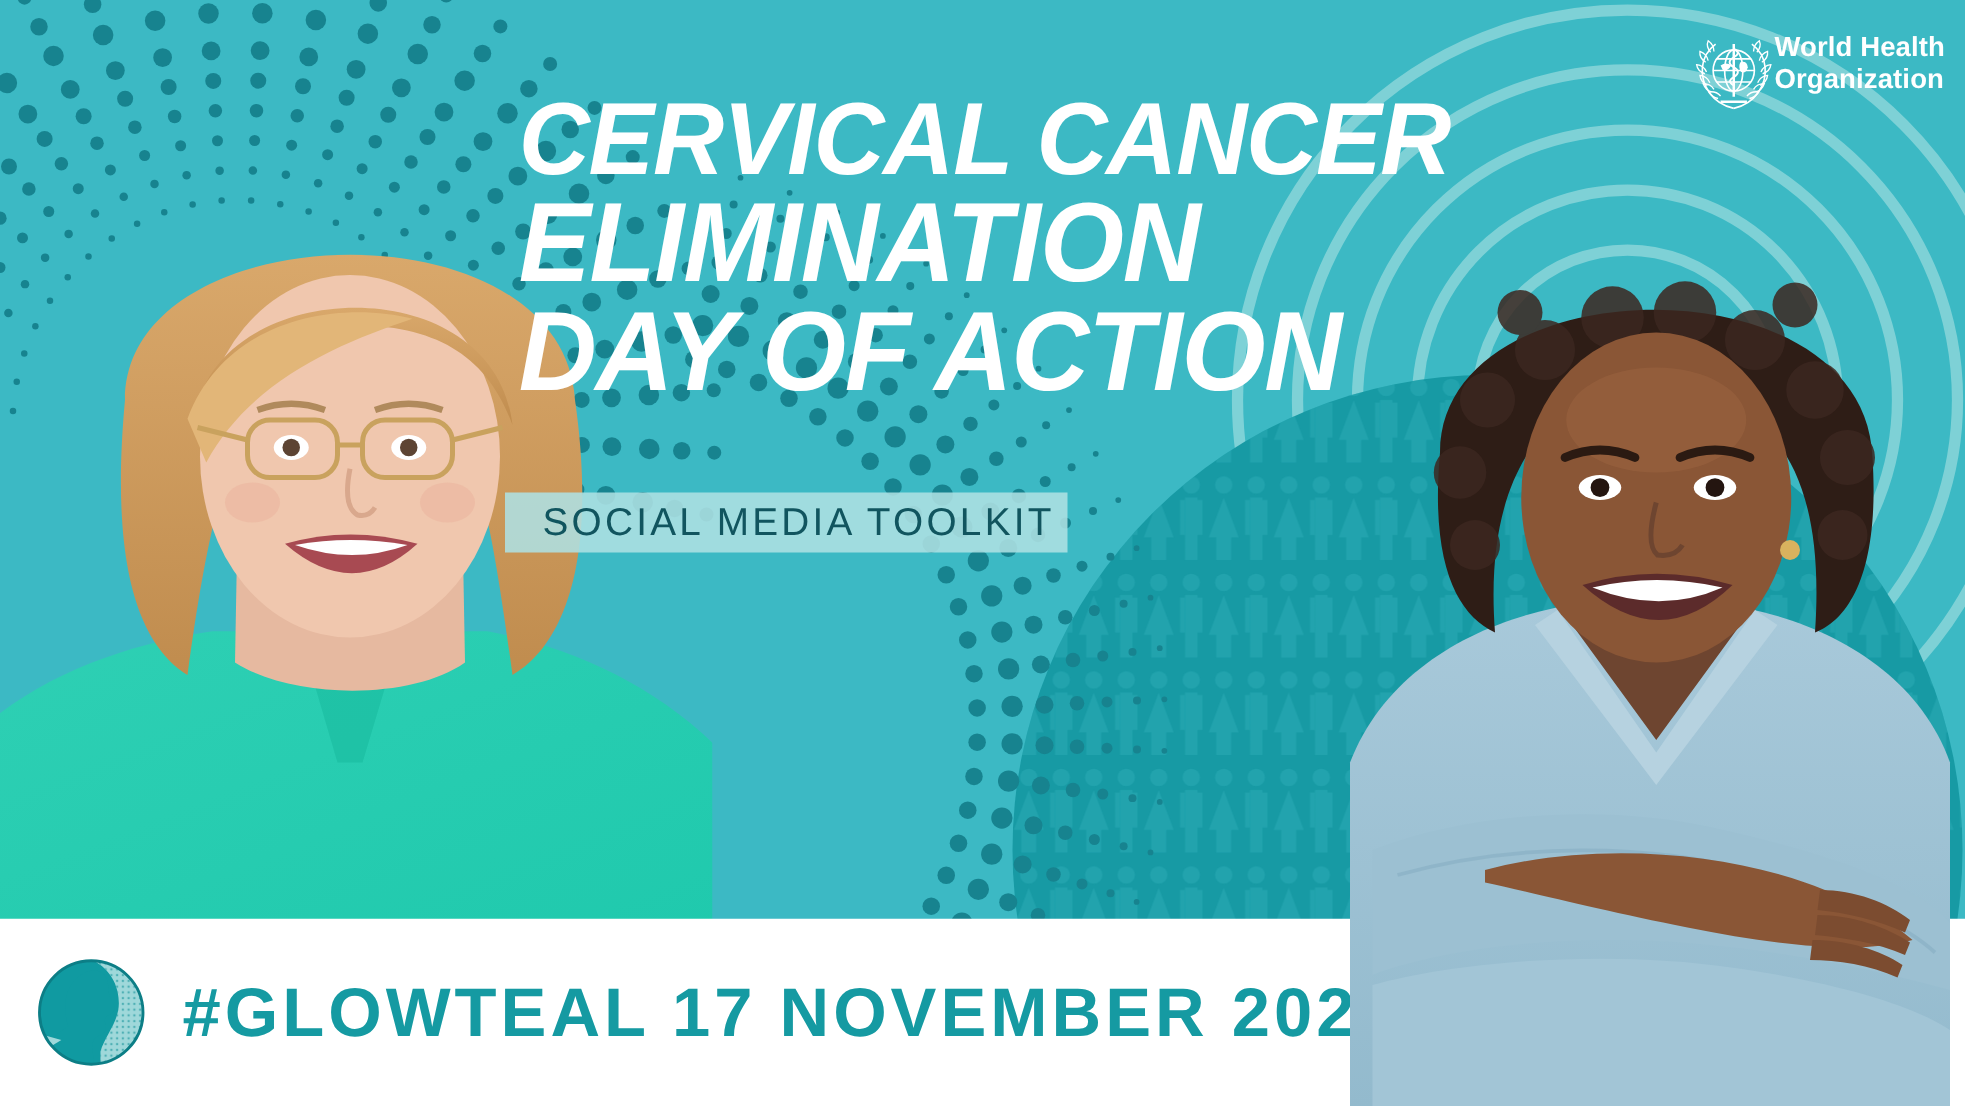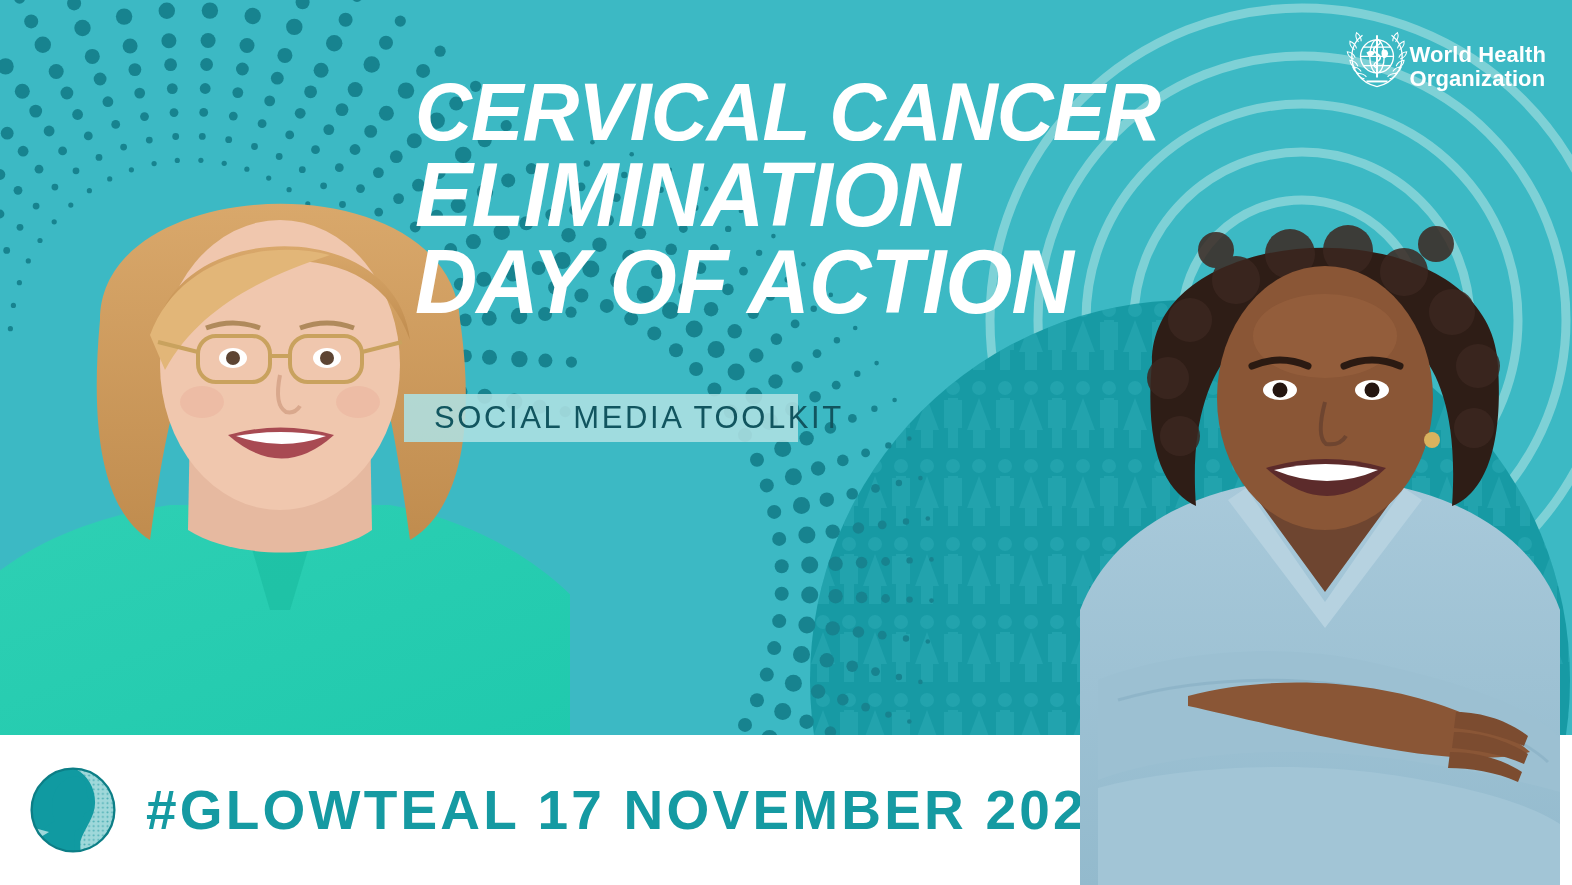--- a/index.html
+++ b/index.html
@@ -44,22 +44,22 @@
 
   
   .photo{position:absolute;overflow:hidden;}
   .photo svg{display:block;}
 
   .photo-left{left:-10px;top:90px;width:580px;height:660px;}
   .photo-right{left:1040px;top:140px;width:545px;height:745px;}
 
   
   .who-logo{
-    position:absolute;right:26px;top:26px;
-    display:flex;align-items:flex-end;
+    position:absolute;right:16px;top:26px;
+    display:flex;align-items:flex-start;
     color:#ffffff;
   }
   .who-emblem{width:66px;height:66px;flex:0 0 auto;}
   .who-emblem svg{width:100%;height:100%;display:block;}
   .who-text{
     font-family:"Liberation Sans", sans-serif;
     font-weight:bold;font-size:22px;line-height:1.12;
     letter-spacing:.1px;white-space:nowrap;
   }
 
@@ -81,21 +81,21 @@
     transform-origin:left center;
     white-space:nowrap;
   }
   .headline .ln.l1{font-size:82px;}
   .headline .ln.l2{font-size:90px;}
   .headline .ln.l3{font-size:90px;}
 
   
   .toolkit-band{
     position:absolute;left:404px;top:394px;
-    width:394px;height:48px;
+    width:450px;height:48px;
     background:rgba(174,224,226,.88);
     display:flex;align-items:center;
   }
   .toolkit-band .txt{
     margin-left:30px;
     color:#11555f;
     font-size:31px;
     font-weight:normal;
     letter-spacing:2.6px;
     font-family:"Liberation Sans", sans-serif;

